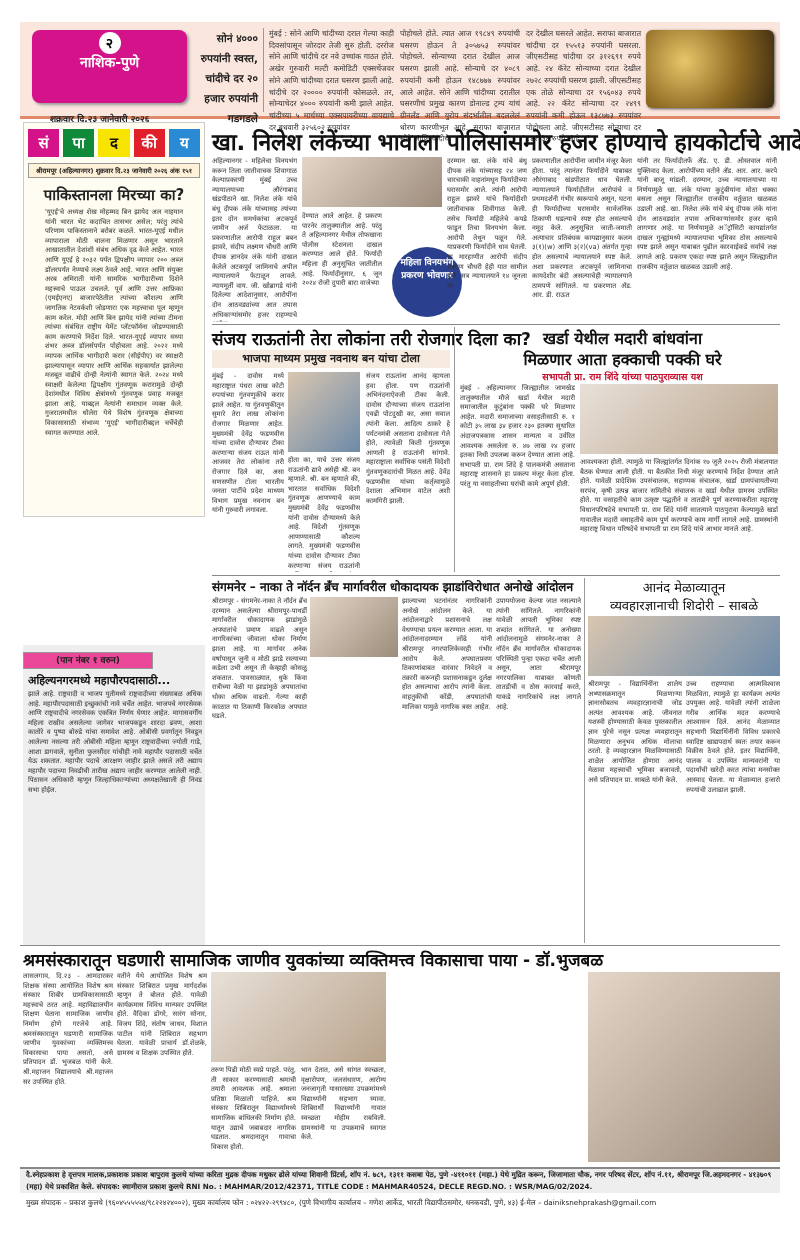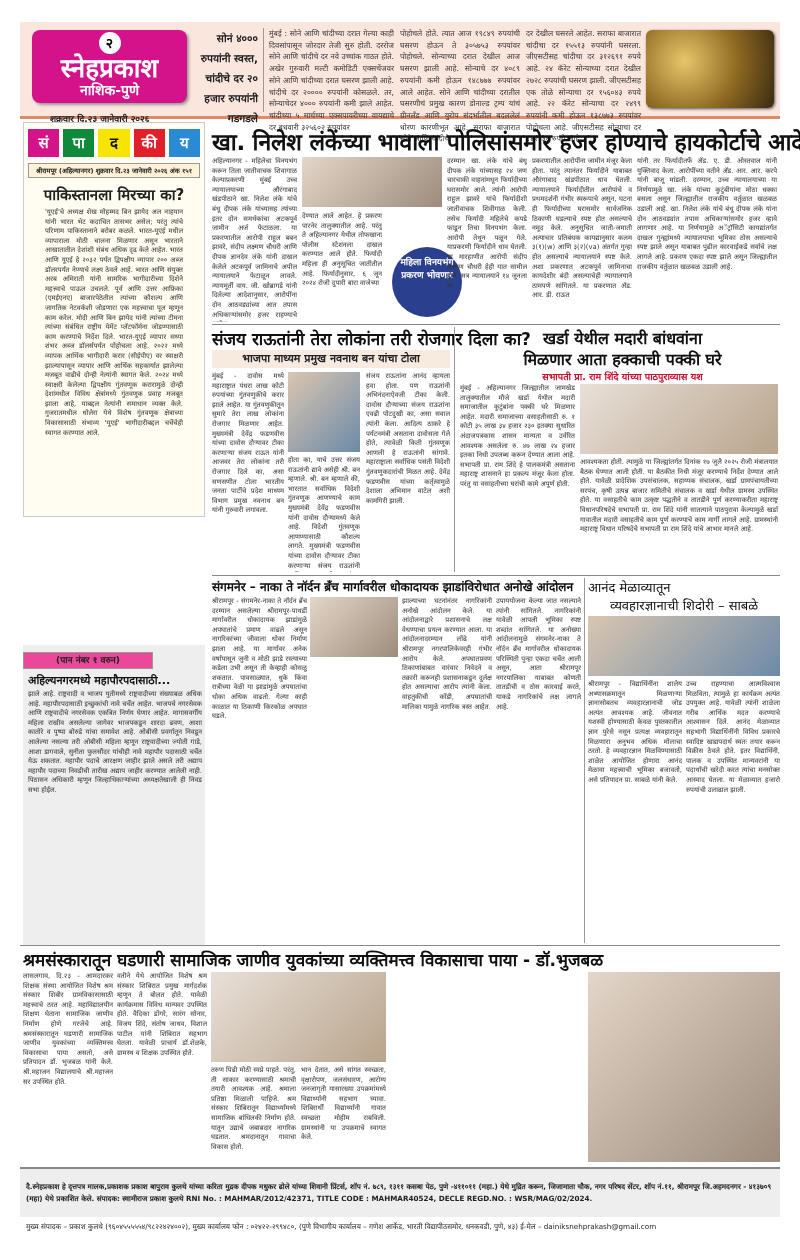--- a/index.html
+++ b/index.html
@@ -27,35 +27,34 @@
 
 .h1{position:absolute;font-weight:bold;color:#111;white-space:nowrap}
 .col{position:absolute;font-size:6.8px;line-height:9.6px;text-align:justify;color:#333;overflow:hidden}
 .photo{position:absolute;background:#ccc;overflow:hidden}
 .circle{position:absolute;left:372px;top:225px;width:70px;height:70px;border-radius:50%;background:#2a3f8e;color:#fff;font-weight:bold;font-size:9px;line-height:13px;text-align:center;padding-top:9px}
 .subbar{position:absolute;background:#f7ebe0;font-weight:bold;text-align:center}
 .hr{position:absolute;height:1px;background:#888}
 .grey-box{position:absolute;left:3px;top:623px;width:182px;height:300px;background:#eee}
 .label-box{position:absolute;left:3px;top:630px;width:130px;height:17px;background:#ec4899;border:1px solid #999;font-size:9px;font-weight:bold;text-align:center;line-height:15px}
 .footer{position:absolute;left:0;top:1145px;width:760px;height:78px;border-top:2px solid #888}
-.footer .f1{background:#eee;font-size:7.2px;line-height:12px;padding:12px 6px;font-weight:bold}
+.footer .f1{background:#eee;font-size:7.2px;line-height:12px;padding:0 6px;font-weight:bold}
 .footer .f2{font-size:7.2px;line-height:14px;padding:3px 6px}
 .img-grad1{background:linear-gradient(135deg,#e4d6c8,#9d8c7c)}
 .img-grad2{background:linear-gradient(135deg,#d9c6b0,#6d8aa8)}
 .img-grad3{background:linear-gradient(135deg,#e8e0d8,#b9a48c)}
 </style>
 </head>
 <body>
 
 <div class="page">
 
   <div class="mast">
     <div class="logo">
       <span class="num">२</span>
-      <div class="name">स्नेहप्रकाश</div>
       <div class="city">नाशिक-पुणे</div>
     </div>
     <div class="date">शुक्रवार दि.२३ जानेवारी २०२६</div>
     <div class="gold-head">सोनं ४००० रुपयांनी स्वस्त, चांदीचे दर २० हजार रुपयांनी गडगडले</div>
     <div class="vsep" style="left:243px;top:6px;height:84px"></div>
     <div class="mast-text" style="left:249px;width:125px">मुंबई : सोने आणि चांदीच्या दरात गेल्या काही दिवसांपासून जोरदार तेजी सुरु होती. दररोज सोने आणि चांदीचे दर नवे उच्चांक गाठत होते. अखेर गुरुवारी मल्टी कमोडिटी एक्सचेंजवर सोने आणि चांदीच्या दरात घसरण झाली आहे. चांदीचे दर २०००० रुपयांनी कोसळले. तर, सोन्याचेदर ४००० रुपयांनी कमी झाले आहेत. चांदीच्या ५ मार्चच्या एक्सपायरीच्या वायद्याचे दर बुधवारी ३२५६०२ रुपयांवर</div>
     <div class="mast-text" style="left:380px;width:120px">पोहोचले होते. त्यात आज १९८४९ रुपयांची घसरण होऊन ते ३०५७५३ रुपयांवर पोहोचले. सोन्याच्या दरात देखील आज घसरण झाली आहे. सोन्याचे दर ४०८९ रुपयांनी कमी होऊन १४८७७७ रुपयांवर आले आहेत. सोने आणि चांदीच्या दरातील घसरणीचं प्रमुख कारण डोनाल्ड ट्रम्प यांचं ग्रीनलँड आणि युरोप संदर्भातील बदललेलं धोरण कारणीभूत आहे. सराफा बाजारात सोने आणि चांदीचे</div>
     <div class="mast-text" style="left:506px;width:115px">दर देखील घसरले आहेत. सराफा बाजारात चांदीचा दर १५५१३ रुपयांनी घसरला. जीएसटीसह चांदीचा दर ३१२६९१ रुपये आहे. २४ कॅरेट सोन्याच्या दरात देखील २७२८ रुपयांची घसरण झाली. जीएसटीसह एक तोळे सोन्याचा दर १५६०४३ रुपये आहे. २२ कॅरेट सोन्याचा दर २४९९ रुपयांनी कमी होऊन १३८७७३ रुपयांवर पोहोचला आहे. जीएसटीसह सोन्याचा दर १४२९३६ रुपये आहे.</div>
     <div class="gold-img"></div>
   </div>
@@ -104,21 +103,21 @@
   <div class="h1" style="left:8px;top:650px;font-size:11px">अहिल्यनगरमध्ये महापौरपदासाठी...</div>
   <div class="col" style="left:8px;top:668px;width:174px;height:250px">झाले आहे. राष्ट्रवादी व भाजप युतीमध्ये राष्ट्रवादीच्या संख्याबळ अधिक आहे. महापौरपदासाठी इच्छुकांची नावे चर्चेत आहेत. भाजपचे नगरसेवक आणि राष्ट्रवादीचे नगरसेवक एकत्रित निर्णय घेणार आहेत. मागासवर्गीय महिला राखीव असलेल्या जागेवर भाजपकडून शारदा ढवण, आशा कातोरे व पुष्पा बोरुडे यांचा समावेश आहे. ओबीसी प्रवर्गातून निवडून आलेल्या नसल्या तरी ओबीसी महिला म्हणून राष्ट्रवादीच्या ज्योती गाडे, आशा डागवाले, सुनीता फुलसौंदर यांचीही नावे महापौर पदासाठी चर्चेत येऊ शकतात. महापौर पदाचे आरक्षण जाहीर झाले असले तरी अद्याप महापौर पदाच्या निवडीची तारीख अद्याप जाहीर करण्यात आलेली नाही. पिठासन अधिकारी म्हणून जिल्हाधिकाऱ्यांच्या अध्यक्षतेखाली ही निवड सभा होईल.</div>
 
   <div class="h1" style="left:192px;top:556px;font-size:12px">संगमनेर – नाका ते नॉर्दन ब्रँच मार्गावरील धोकादायक झाडांविरोधात अनोखे आंदोलन</div>
   <div class="col" style="left:192px;top:575px;width:95px;height:345px">श्रीरामपूर - संगमनेर-नाका ते नॉर्दन ब्रँच दरम्यान असलेल्या श्रीरामपूर-पाथर्डी मार्गावरील धोकादायक झाडांमुळे अपघातांचे प्रमाण वाढले असून नागरिकांच्या जीवाला धोका निर्माण झाला आहे. या मार्गावर अनेक वर्षांपासून जुनी व मोठी झाडे रस्त्याच्या कडेला उभी असून ती केव्हाही कोसळू शकतात. पावसाळ्यात, धुके किंवा रात्रीच्या वेळी या झाडांमुळे अपघातांचा धोका अधिक वाढतो. गेल्या काही काळात या ठिकाणी किरकोळ अपघात घडले.</div>
   <div class="photo img-grad1" style="left:290px;top:575px;width:88px;height:60px"></div>
   <div class="col" style="left:382px;top:575px;width:90px;height:345px">झाल्याच्या घटनांनंतर नागरिकांनी अनोखे आंदोलन केले. या आंदोलनाद्वारे प्रशासनाचे लक्ष वेधण्याचा प्रयत्न करण्यात आला. या आंदोलनादरम्यान लोंढे यांनी श्रीरामपूर नगरपालिकेवरही गंभीर आरोप केले. अपघातप्रवण ठिकाणांबाबत वारंवार निवेदने व तक्रारी करूनही प्रशासनाकडून दुर्लक्ष होत असल्याचा आरोप त्यांनी केला. वाहतुकीची कोंडी, अपघातांची मालिका यामुळे नागरिक त्रस्त आहेत.</div>
   <div class="col" style="left:476px;top:575px;width:85px;height:345px">उपाययोजना केल्या जात नसल्याने त्यांनी सांगितले. नागरिकांनी यावेळी आपली भूमिका स्पष्ट शब्दांत सांगितले. या अनोख्या आंदोलनामुळे संगमनेर-नाका ते नॉर्दन ब्रँच मार्गावरील धोकादायक परिस्थिती पुन्हा एकदा चर्चेत आली असून, आता श्रीरामपूर नगरपालिका याबाबत कोणती तातडीची व ठोस कारवाई करते, याकडे नागरिकांचे लक्ष लागले आहे.</div>
   <div class="vsep" style="left:564px;top:556px;height:365px"></div>
 
-  <div class="h1" style="left:568px;top:556px;width:192px;font-size:13px;font-weight:normal">आनंद मेळाव्यातून</div>
+  <div class="h1" style="left:568px;top:556px;width:192px;text-align:center;font-size:13px;font-weight:normal">आनंद मेळाव्यातून</div>
   <div class="h1" style="left:568px;top:574px;width:192px;text-align:center;font-size:13px;font-weight:normal">व्यवहारज्ञानाची शिदोरी – साबळे</div>
   <div class="photo img-grad2" style="left:568px;top:594px;width:192px;height:60px"></div>
   <div class="col" style="left:568px;top:658px;width:94px;height:262px">श्रीरामपूर - विद्यार्थिनींना शालेय अभ्यासक्रमातून मिळणाऱ्या ज्ञानासोबतच व्यवहारज्ञानाची जोड अत्यंत आवश्यक आहे. जीवनात यशस्वी होण्यासाठी केवळ पुस्तकातील ज्ञान पुरेसे नसून प्रत्यक्ष व्यवहारातून मिळणारा अनुभव अधिक मोलाचा ठरतो. हे व्यवहारज्ञान मिळविण्यासाठी शाळेत आयोजित होणारा आनंद मेळावा महत्त्वाची भूमिका बजावतो, असे प्रतिपादन प्रा. साबळे यांनी केले.</div>
   <div class="col" style="left:666px;top:658px;width:94px;height:262px">उच्च राहण्याचा आत्मविश्वास मिळविता, त्यामुळे हा कार्यक्रम अत्यंत उपयुक्त आहे. यावेळी त्यांनी शाळेला गरीब आर्थिक मदत करण्याचे आश्वासन दिले. आनंद मेळाव्यात सहभागी विद्यार्थिनींनी विविध प्रकारचे स्वादिष्ट खाद्यपदार्थ स्वतः तयार करून विक्रीस ठेवले होते. इतर विद्यार्थिनी, पालक व उपस्थित मान्यवरांनी या पदार्थांची खरेदी करत त्यांचा मनसोक्त आस्वाद घेतला. या मेळाव्यात हजारो रुपयांची उलाढाल झाली.</div>
   <div class="hr" style="left:0;top:923px;width:760px"></div>
 
   <div class="h1" style="left:3px;top:926px;font-size:17px">श्रमसंस्कारातून घडणारी सामाजिक जाणीव युवकांच्या व्यक्तिमत्त्व विकासाचा पाया - डॉ.भुजबळ</div>
   <div class="col" style="left:3px;top:950px;width:90px;height:190px">लासलगाव, दि.२३ - आमदारकर शिक्षक संस्था आयोजित विशेष श्रम संस्कार शिबीर ग्रामविकासासाठी महत्त्वाचे ठरत आहे. महाविद्यालयीन शिक्षण घेताना सामाजिक जाणीव निर्माण होणे गरजेचे आहे. श्रमसंस्कारातून घडणारी सामाजिक जाणीव युवकांच्या व्यक्तिमत्त्व विकासाचा पाया असतो, असे प्रतिपादन डॉ. भुजबळ यांनी केले. श्री.महाजन विद्यालयाचे श्री.महाजन सर उपस्थित होते.</div>
   <div class="col" style="left:97px;top:950px;width:90px;height:190px">वतीने येथे आयोजित विशेष श्रम संस्कार शिबिरात प्रमुख मार्गदर्शक म्हणून ते बोलत होते. यावेळी कार्यक्रमास विविध मान्यवर उपस्थित होते. वैदिका डोंगरे, सारंग सोनार, विजय शिंदे, संतोष जाधव, विशाल पाटील यांनी शिबिरात सहभाग घेतला. यावेळी प्राचार्य डॉ.शेळके, ग्रामस्थ व शिक्षक उपस्थित होते.</div>
   <div class="photo img-grad3" style="left:191px;top:950px;width:175px;height:90px"></div>

